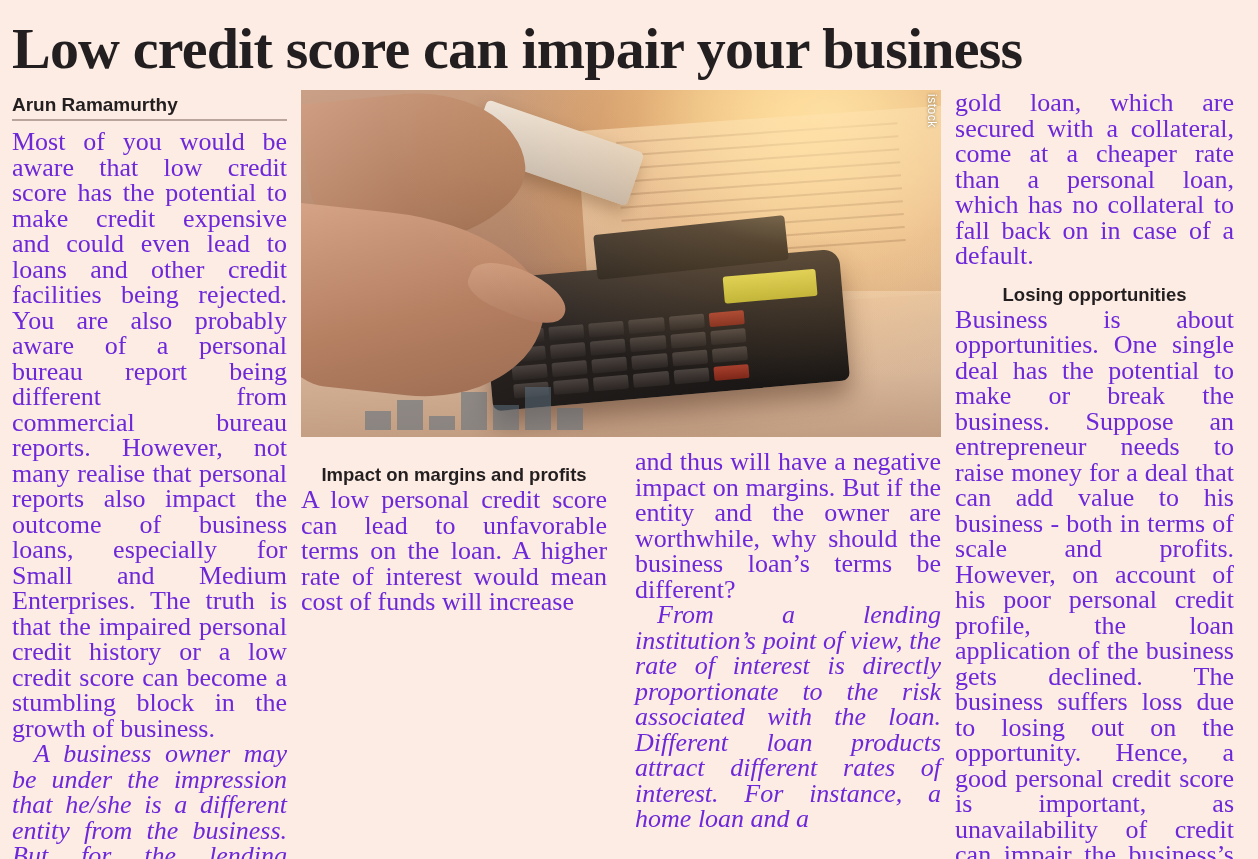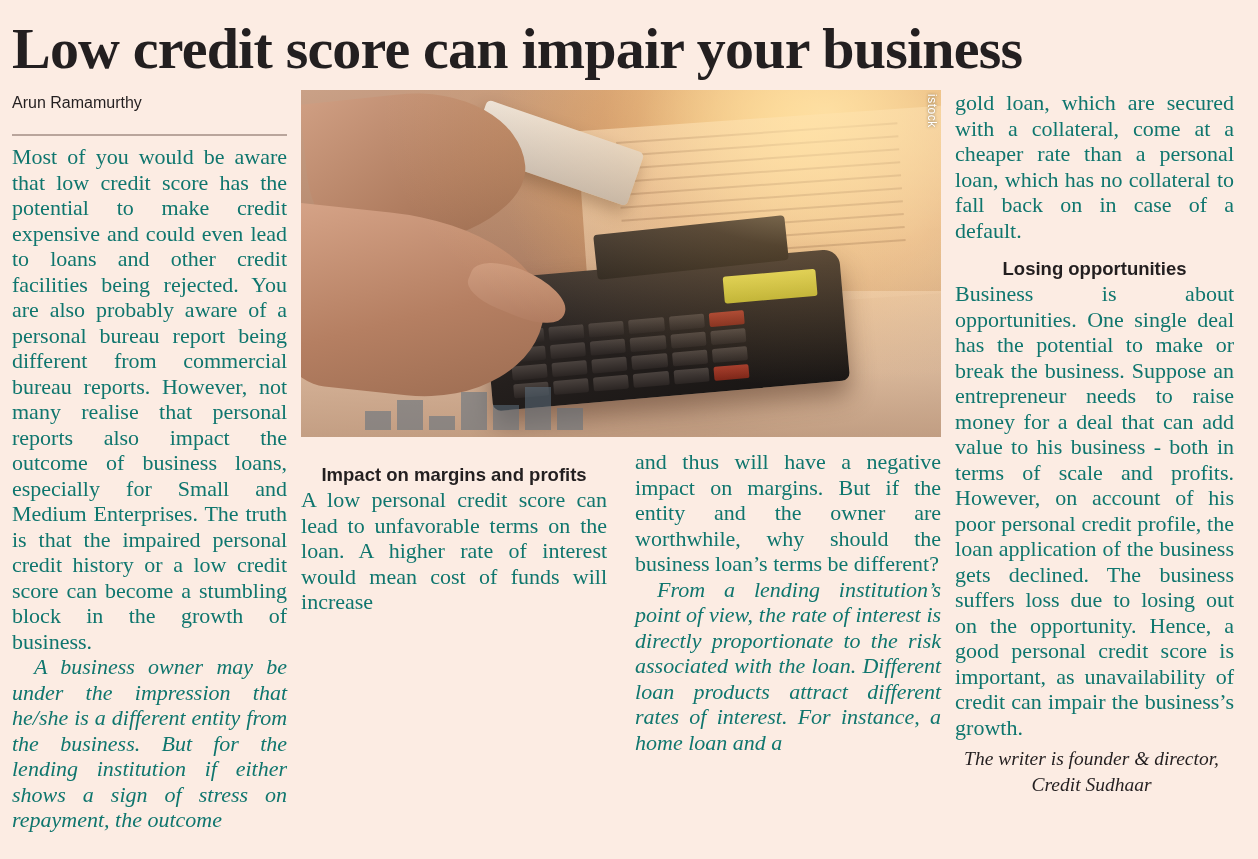--- a/index.html
+++ b/index.html
@@ -39,36 +39,36 @@
   .col {
     width: 296px;
     box-sizing: border-box;
   }
   .col1 { width: 302px; padding: 0 14px 0 4px; }
   .col-mid { width: 640px; padding: 0; }
   .col4 { width: 306px; padding: 0 4px 0 14px; }
 
   .byline {
     font-family: "Liberation Sans", sans-serif;
-    font-weight: normal;
-    font-size: 16px;
+    font-weight: bold;
+    font-size: 19px;
     color: #231f20;
-    margin: 4px 0 22px 0;
+    margin: 4px 0 3px 0;
   }
   .byline-rule {
     height: 2px;
     background: #b9a59c;
     margin-bottom: 8px;
   }
   p.body {
     margin: 0;
-    font-size: 22px;
+    font-size: 26px;
     line-height: 25.5px;
     text-align: justify;
-    color: #0f766e;
+    color: #6d28d9;
     hyphens: auto;
     -webkit-hyphens: auto;
   }
   p.body + p.body {
     text-indent: 22px;
     font-style: italic;
   }
   .subhead {
     font-family: "Liberation Sans", sans-serif;
     font-weight: bold;

